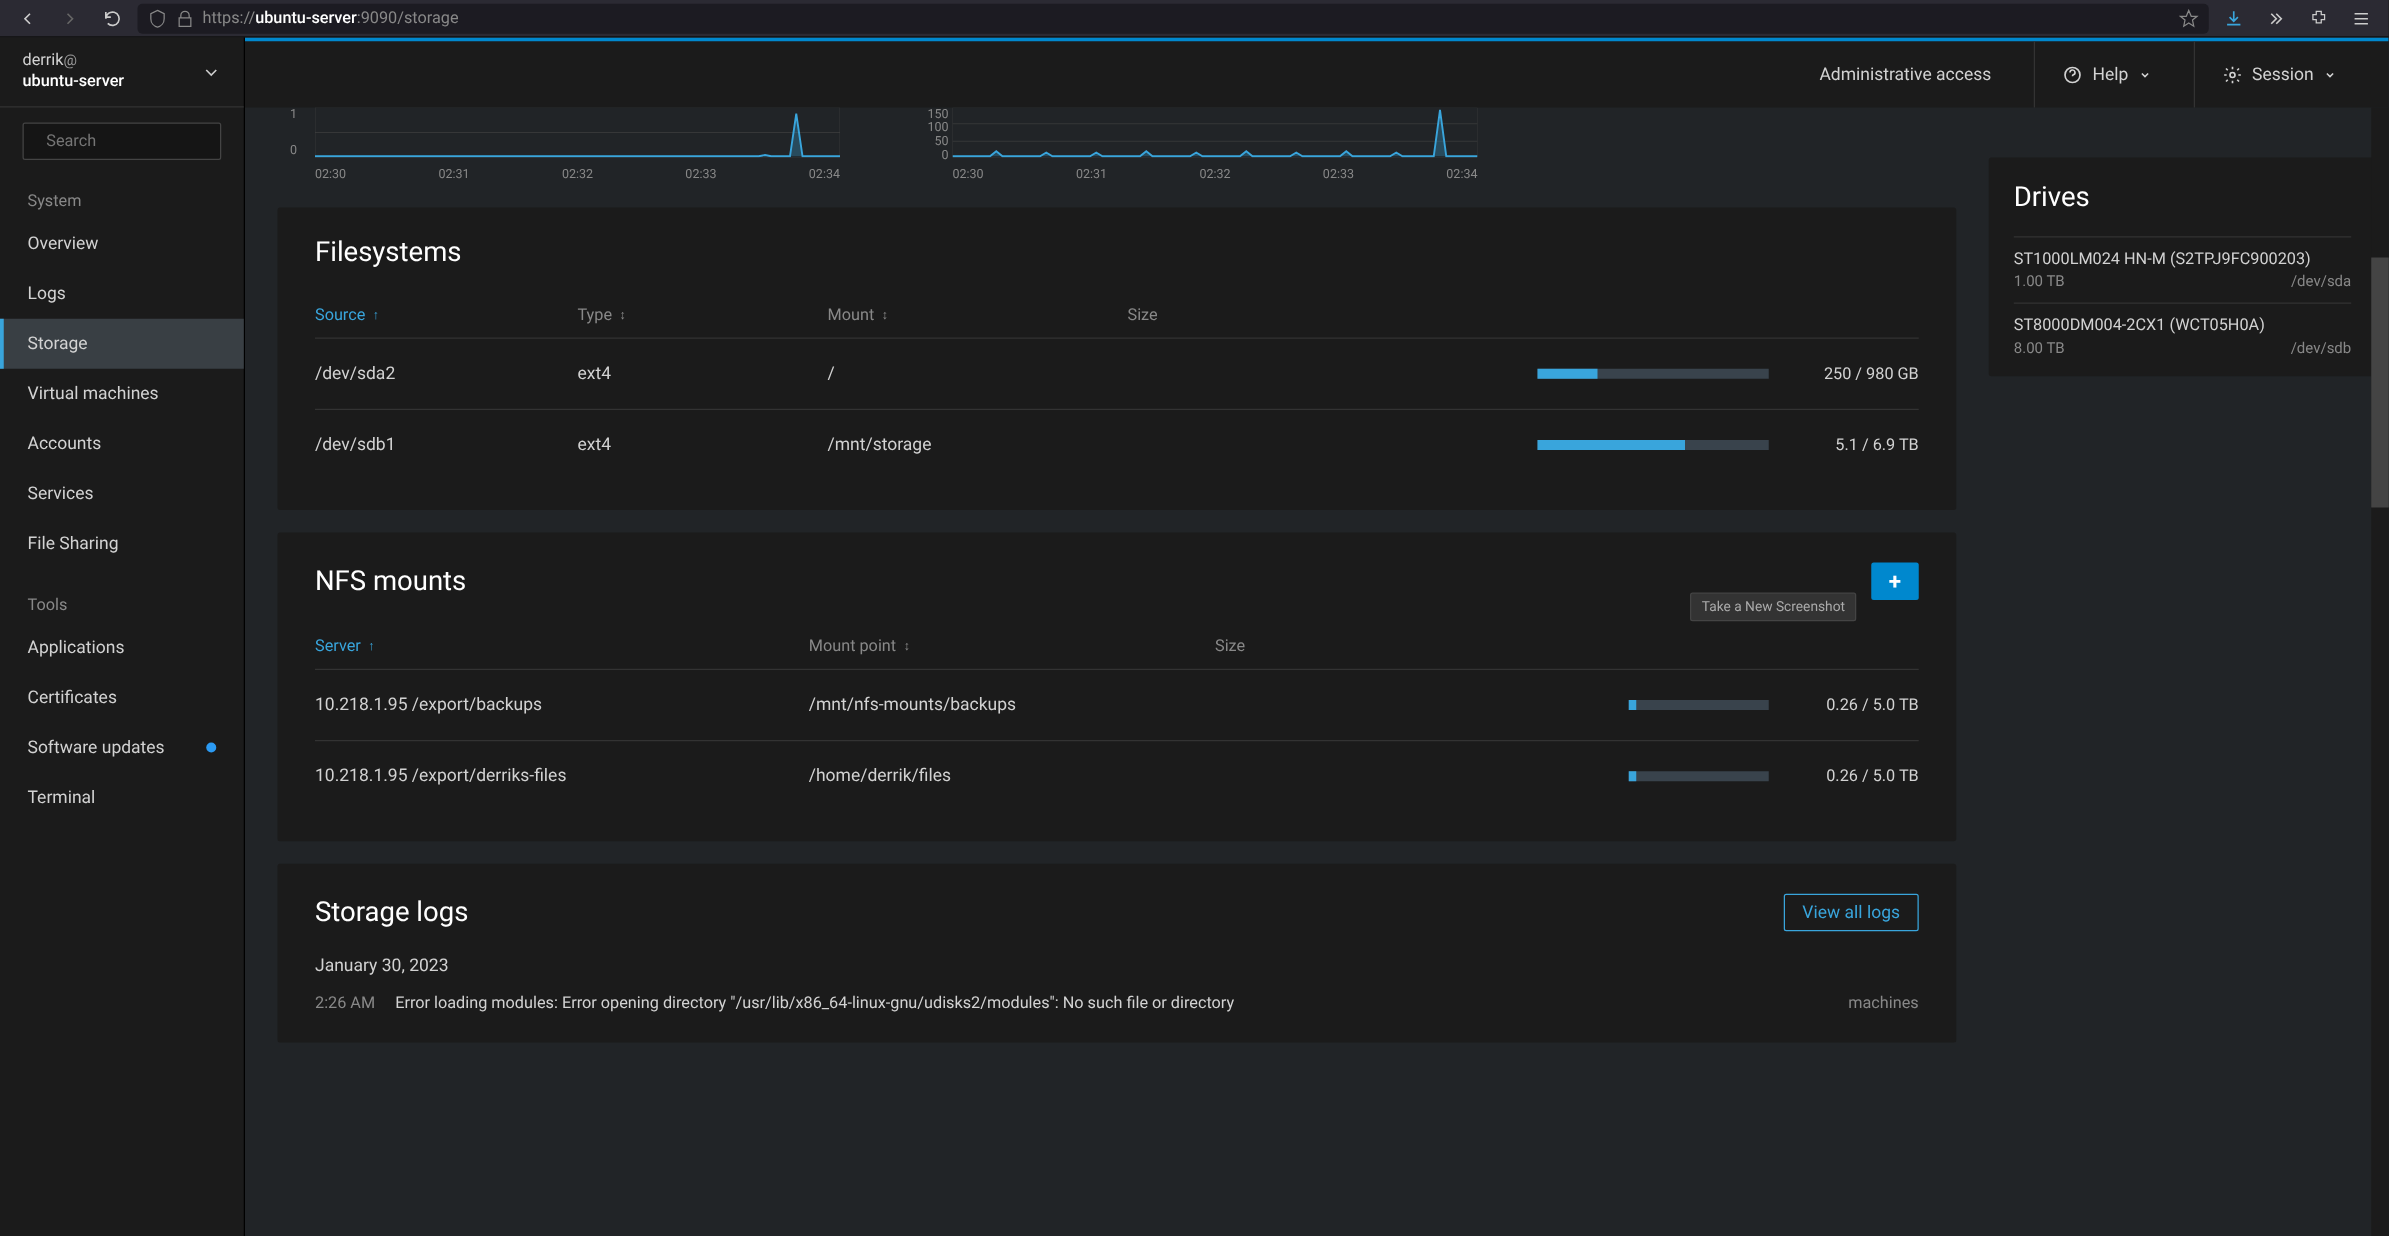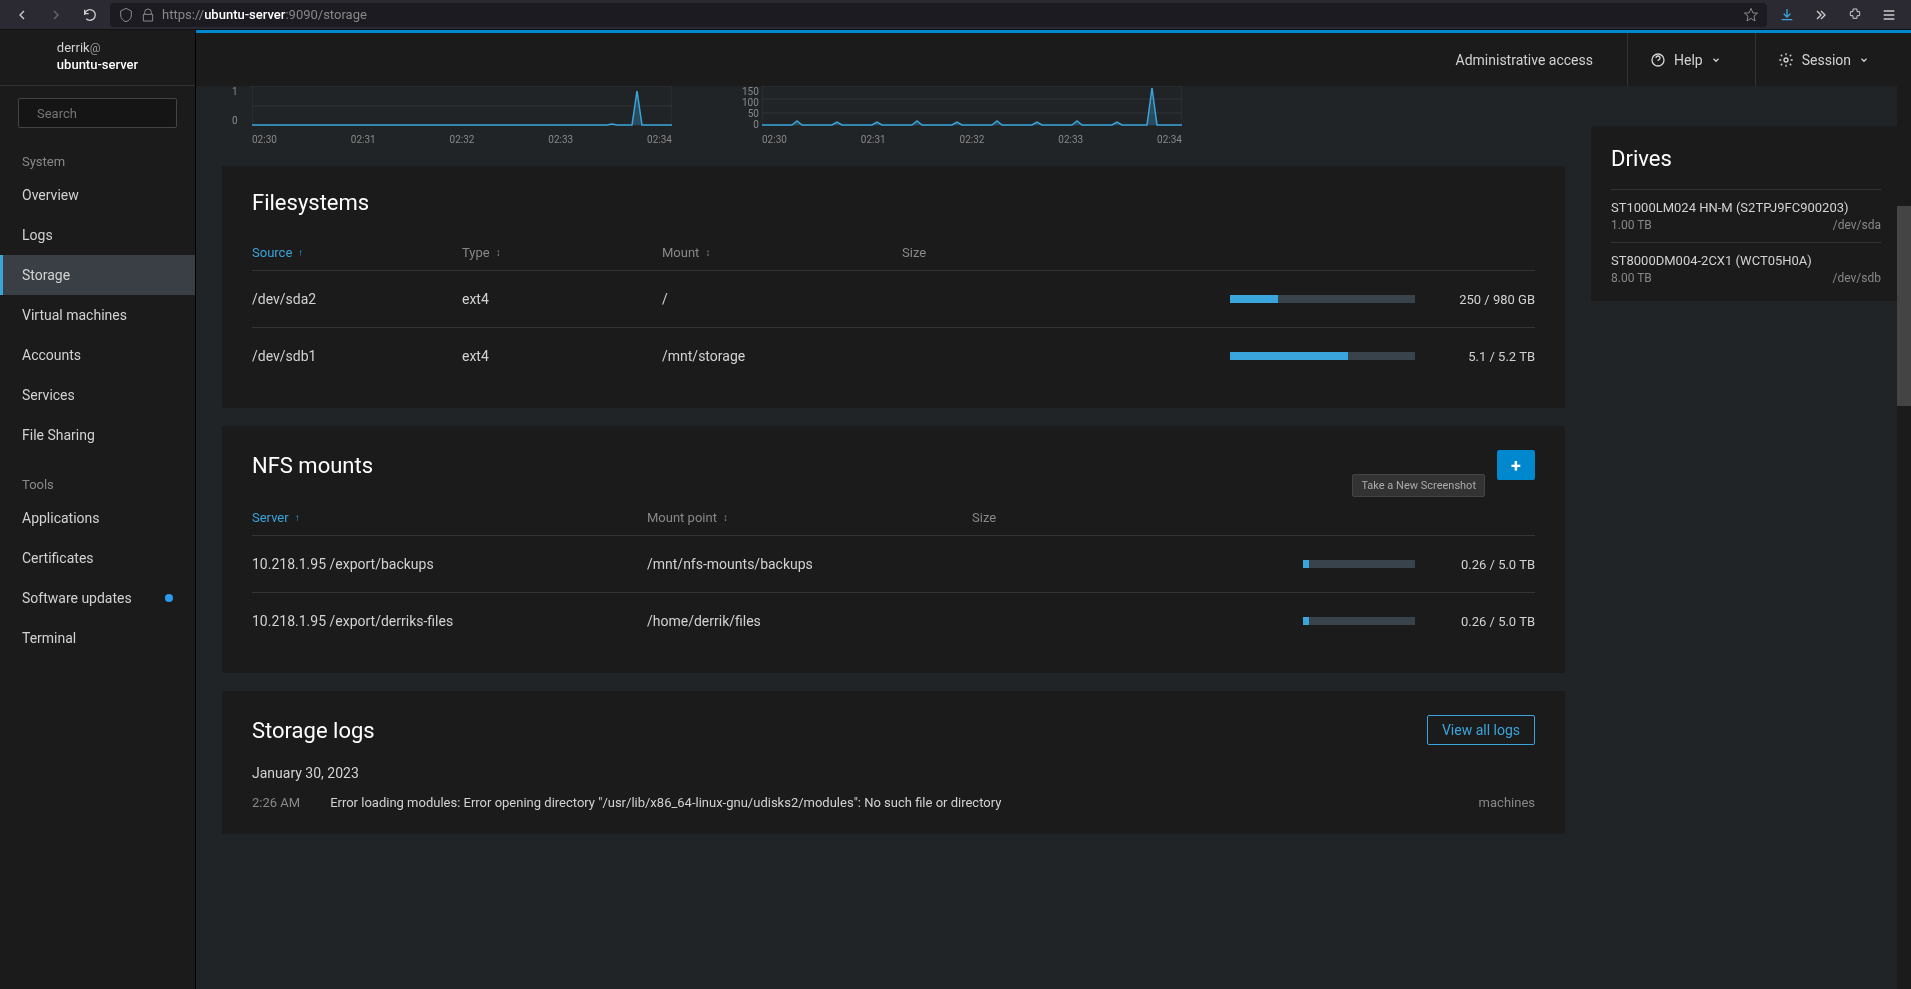--- a/index.html
+++ b/index.html
@@ -13,21 +13,21 @@
 .url-bar .url-text { flex: 1; }
 .url-bar .url-text b { color: #fff; font-weight: 500; }
 .icon-svg { width: 16px; height: 16px; fill: currentColor; }
 
 
 .app { display: flex; height: calc(989px - 30px); }
 .sidebar { width: 196px; background: #1b1b1b; border-right: 1px solid #000; display: flex; flex-direction: column; }
 .main { flex: 1; background: #212427; display: flex; flex-direction: column; overflow: hidden; }
 
 
-.user-block { height: 56px; padding: 10px 18px; display: flex; align-items: center; justify-content: space-between; border-bottom: 1px solid #333; cursor: pointer; flex-direction: column; }
+.user-block { height: 56px; padding: 10px 18px; display: flex; align-items: center; justify-content: space-between; border-bottom: 1px solid #333; cursor: pointer; }
 .user-block .user-text { font-size: 13px; line-height: 1.3; }
 .user-block .at { color: #999; font-size: 12px; }
 .user-block .host { color: #fff; font-size: 13px; font-weight: 500; }
 .search-wrap { padding: 12px 18px; }
 .search-box { width: 100%; height: 30px; background: #151515; border: 1px solid #444; border-radius: 2px; display: flex; align-items: center; padding: 0 10px; gap: 8px; color: #999; font-size: 13px; }
 .search-box input { background: transparent; border: none; color: #d2d2d2; font-size: 13px; flex: 1; outline: none; }
 .nav-section { padding: 8px 0; }
 .nav-section-label { padding: 6px 22px; color: #888; font-size: 13px; }
 .nav-item { padding: 12px 22px; color: #d2d2d2; font-size: 14px; cursor: pointer; display: flex; align-items: center; justify-content: space-between; }
 .nav-item.active { background: #393f44; border-left: 3px solid #39a5dc; padding-left: 19px; }
@@ -72,21 +72,21 @@
 .add-btn { width: 38px; height: 30px; background: #0088ce; color: #fff; display: flex; align-items: center; justify-content: center; border-radius: 2px; cursor: pointer; font-size: 18px; font-weight: bold; }
 .view-btn { padding: 6px 14px; border: 1px solid #39a5dc; color: #39a5dc; font-size: 14px; border-radius: 2px; cursor: pointer; background: transparent; margin-left: 48px; }
 
 .side-card { background: #1b1b1b; border-radius: 2px; padding: 20px 20px 6px 20px; }
 .side-title { font-size: 22px; color: #fff; margin-bottom: 18px; }
 .drive-item { padding: 10px 0; border-top: 1px solid #333; font-size: 13px; }
 .drive-name { color: #d2d2d2; margin-bottom: 3px; }
 .drive-meta { display: flex; justify-content: space-between; font-size: 12px; color: #888; }
 
 .log-date { font-size: 14px; color: #d2d2d2; margin-bottom: 14px; }
-.log-line { display: flex; gap: 30px; font-size: 13px; font-family: ui-monospace, monospace; }
+.log-line { display: flex; gap: 16px; font-size: 13px; font-family: ui-monospace, monospace; }
 .log-time { color: #888; }
 .log-msg { flex: 1; color: #d2d2d2; }
 .log-service { color: #888; }
 
 .tooltip-ghost { position: absolute; background: #333; border: 1px solid #444; padding: 4px 8px; font-size: 11px; color: #aaa; border-radius: 2px; }
 
 .scrollbar { position: absolute; right: 0; top: 86px; bottom: 0; width: 14px; background: #1b1b1b; }
 .scrollbar-thumb { width: 100%; height: 200px; background: #444; position: relative; top: 120px; }
 </style>
 </head>
@@ -308,21 +308,21 @@
               </div>
           </div>
           <div class="table-row">
             <div class="col-source">/dev/sdb1</div>
             <div class="col-type">ext4</div>
             <div class="col-mount">/mnt/storage</div>
             <div class="col-size">
                 <div class="progress-bar">
                   <div class="progress-fill" style="width:64%"></div>
                 </div>
-                <div class="size-text">5.1 / 5.2 TB</div>
+                <div class="size-text">5.1 / 6.9 TB</div>
               </div>
           </div>
         </div>
 
         <div class="card" style="position:relative">
           <div class="card-title">
             <span>NFS mounts</span>
             <div class="add-btn">+</div>
           </div>
           <div class="tooltip-ghost" style="right:80px; top:48px">Take a New Screenshot</div>

